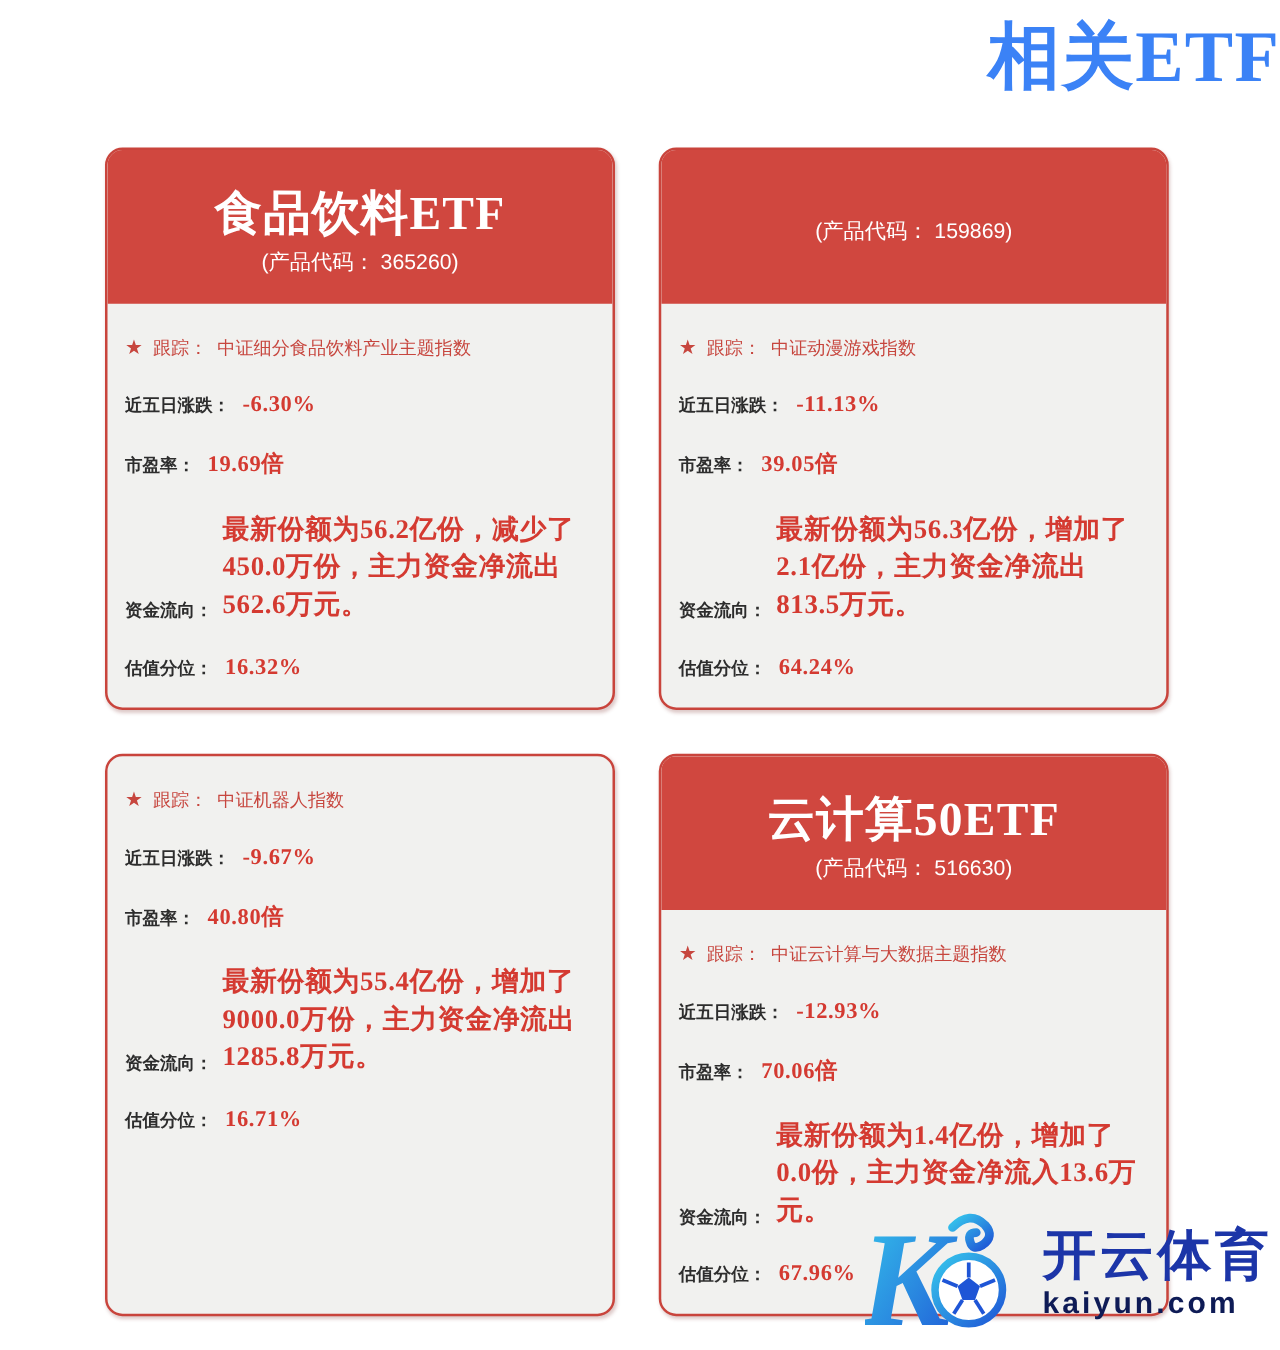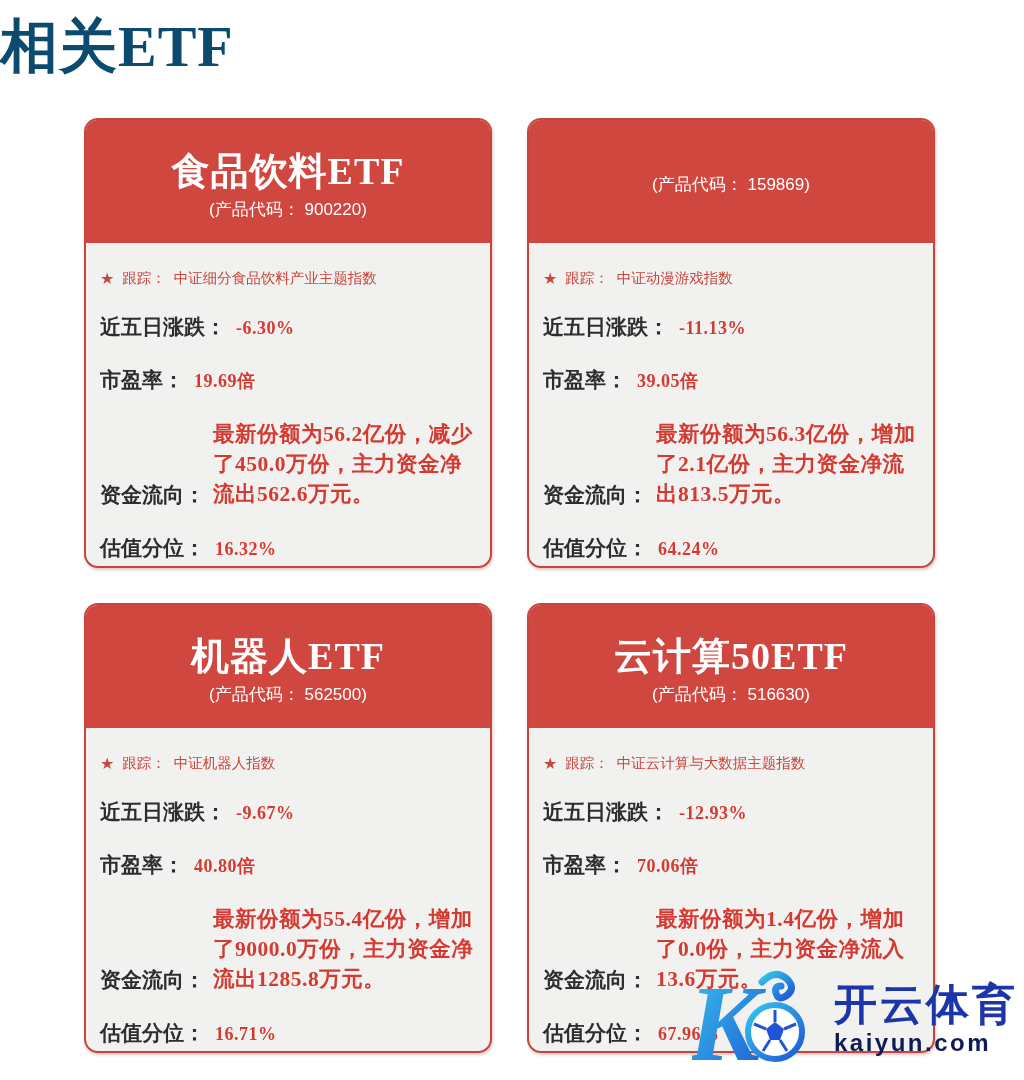--- a/index.html
+++ b/index.html
@@ -10,22 +10,22 @@
     height: 1080px;
     background: #ffffff;
     overflow: hidden;
     font-family: "Liberation Sans", sans-serif;
   }
   .main-title {
     position: absolute;
     top: 10px;
     left: 0;
     width: 100%;
-    text-align: left;
-    color: #0c4a6e;
+    text-align: right;
+    color: #3b82f6;
     font-weight: bold;
     font-size: 58px;
     line-height: 72px;
     letter-spacing: 1px;
   }
   .main-title .zh { font-family: "Liberation Sans", sans-serif; }
   .main-title .en { font-family: "Liberation Serif", serif; }
 
   .grid {
     position: absolute;
@@ -75,21 +75,21 @@
     display: flex;
     align-items: center;
   }
   .star-icon { font-size: 16px; margin-right: 8px; line-height: 16px; }
   .tracking-label { margin-right: 8px; }
 
   .metric-row { display: flex; align-items: baseline; margin-top: 25px; }
   .metric-label {
     color: #2d2d2d;
     font-weight: bold;
-    font-size: 21px;
+    font-size: 14px;
     white-space: nowrap;
     flex: 0 0 auto;
   }
   .metric-value {
     color: #d43a31;
     font-weight: bold;
     font-size: 18px;
     margin-left: 10px;
     font-family: "Liberation Serif", serif;
     letter-spacing: 0.5px;
@@ -135,21 +135,21 @@
     <span class="zh">相关</span><span class="en">ETF</span>
   </div>
 
   <div class="grid">
 
     <div class="card">
       <div class="card-header">
         <div class="card-name">
           <span>食品饮料</span><span class="latin">ETF</span>
         </div>
-        <div class="card-code">(产品代码： 900220)</div>
+        <div class="card-code">(产品代码： 365260)</div>
       </div>
       <div class="card-body">
         <div class="tracking-row">
           <span class="star-icon">★</span>
           <span class="tracking-label">跟踪：</span>
           <span>中证细分食品饮料产业主题指数</span>
         </div>
         <div class="metric-row">
           <span class="metric-label">近五日涨跌：</span>
           <span class="metric-value">-6.30%</span>
@@ -192,26 +192,20 @@
           <span class="metric-value flow-value">最新份额为56.3亿份，增加了2.1亿份，主力资金净流出813.5万元。</span>
         </div>
         <div class="metric-row">
           <span class="metric-label">估值分位：</span>
           <span class="metric-value">64.24%</span>
         </div>
       </div>
     </div>
 
     <div class="card">
-      <div class="card-header">
-        <div class="card-name">
-          <span>机器人</span><span class="latin">ETF</span>
-        </div>
-        <div class="card-code">(产品代码： 562500)</div>
-      </div>
       <div class="card-body">
         <div class="tracking-row">
           <span class="star-icon">★</span>
           <span class="tracking-label">跟踪：</span>
           <span>中证机器人指数</span>
         </div>
         <div class="metric-row">
           <span class="metric-label">近五日涨跌：</span>
           <span class="metric-value">-9.67%</span>
         </div>

